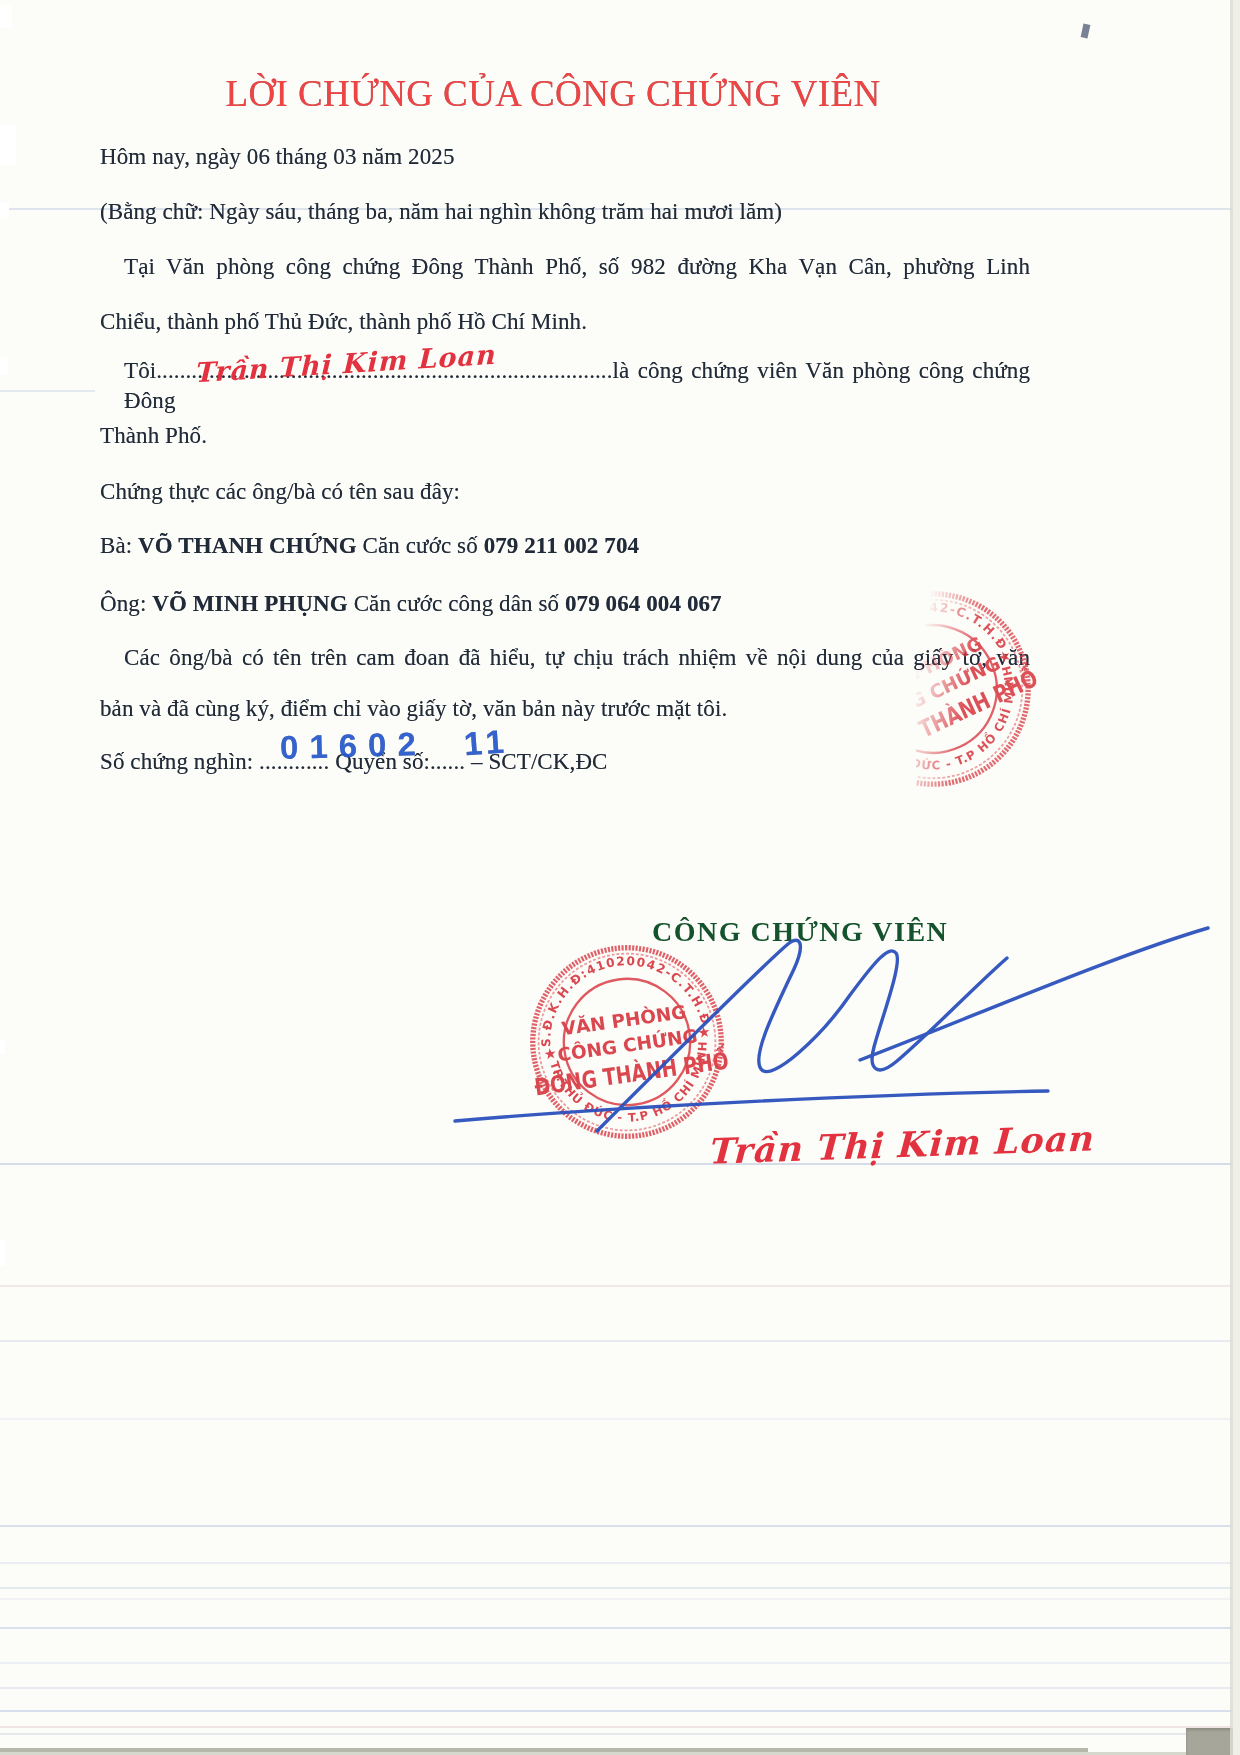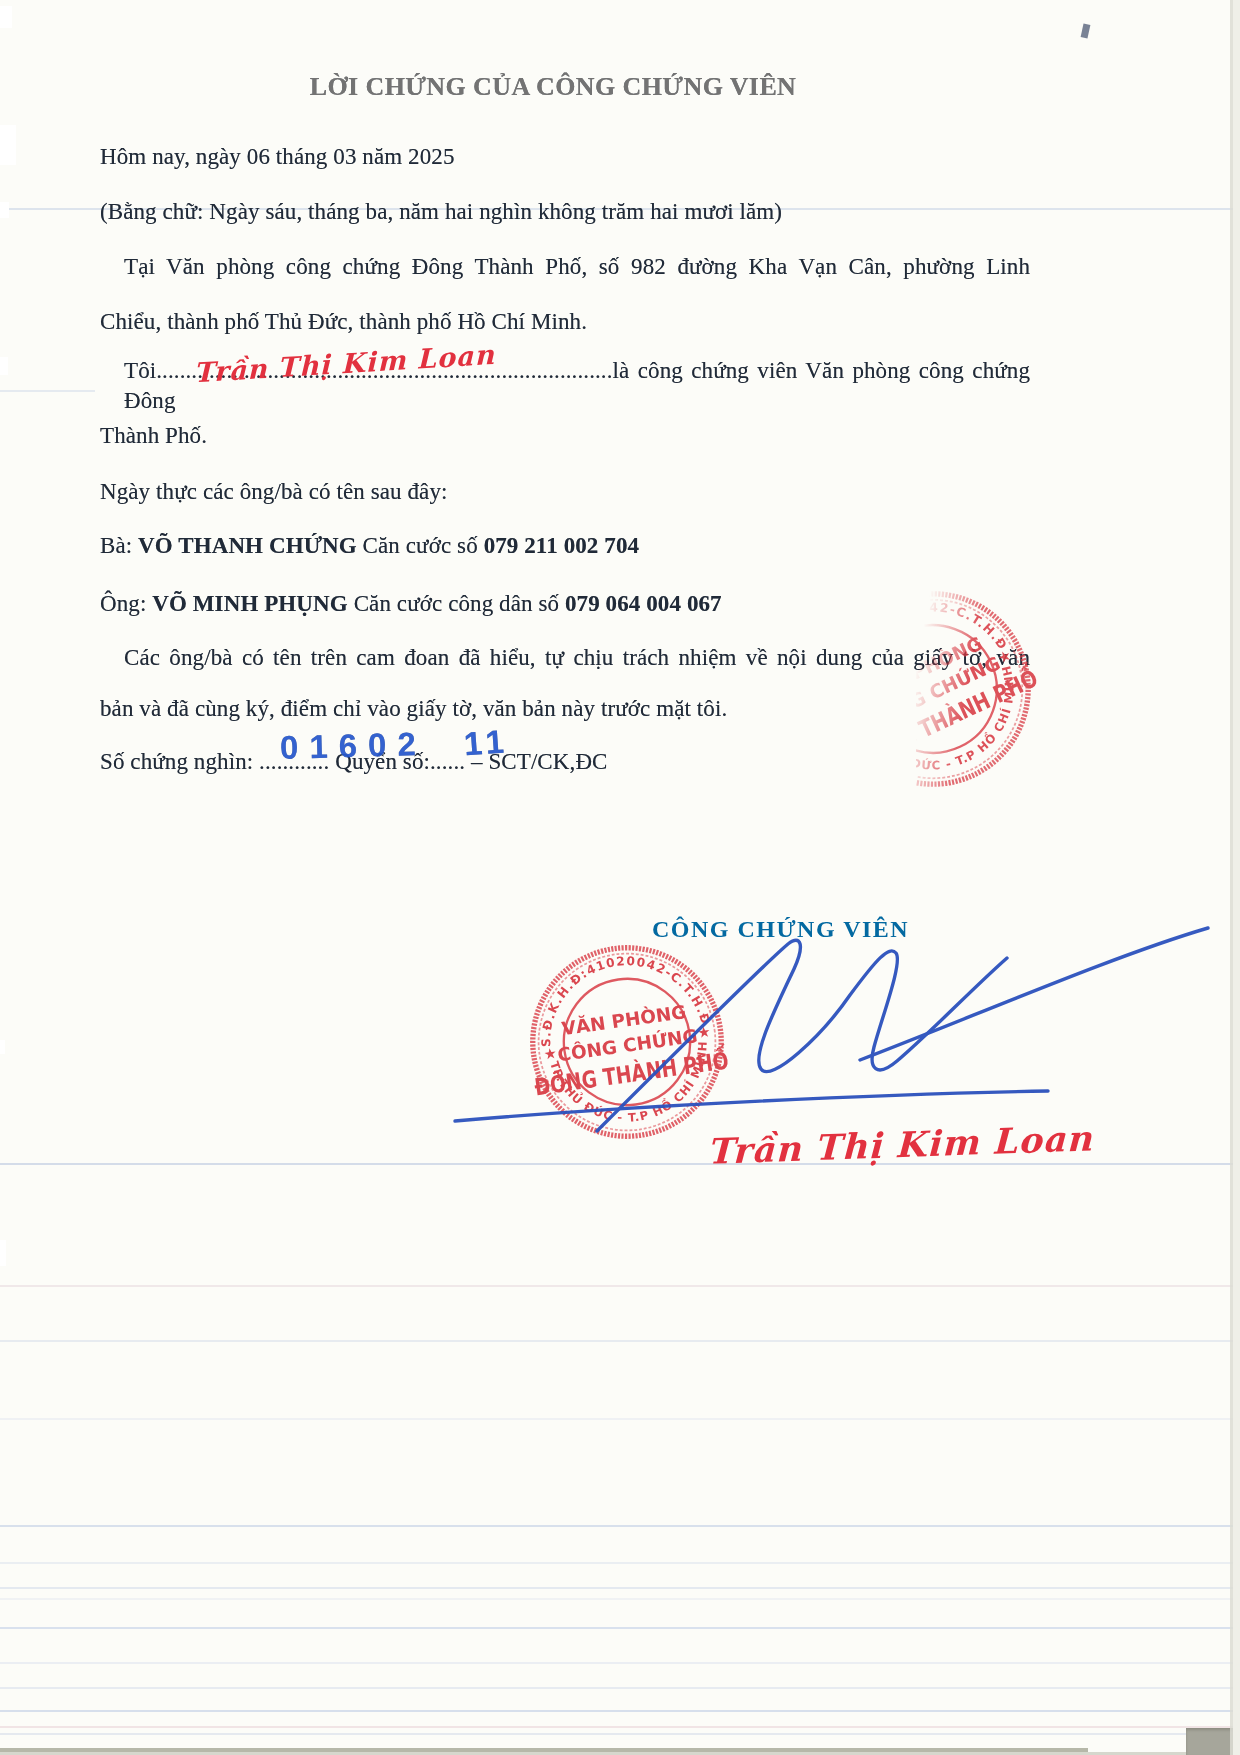--- a/index.html
+++ b/index.html
@@ -11,39 +11,39 @@
   }
   .line{
     position:absolute;left:100px;width:906px;
     font-size:23px;line-height:30px;letter-spacing:.1px;
     text-shadow:0 0 .5px rgba(32,42,56,.5);
     white-space:nowrap;
   }
   .j{text-align:justify;text-align-last:justify;white-space:normal;margin-left:24px;}
   .title{
     position:absolute;left:100px;top:72px;width:906px;text-align:center;
-    font-size:26px;font-weight:bold;letter-spacing:.4px;color:#737373;
+    font-size:37px;font-weight:normal;letter-spacing:.4px;color:#ef4444;
     text-shadow:0 0 .6px rgba(26,35,48,.55);
   }
   .stamp-num{
     position:absolute;font-family:"Liberation Sans",sans-serif;font-weight:bold;
     color:#2456cc;font-size:33px;letter-spacing:11px;top:-16px;opacity:.92;
   }
   .n1{left:180px;transform:rotate(-1.5deg);}
   .n2{left:364px;letter-spacing:5px;top:-19px;transform:rotate(-4deg);}
   .script{
     position:absolute;color:#e2313f;
     font-family:"DejaVu Serif",serif;font-style:italic;font-weight:bold;
     letter-spacing:1px;white-space:nowrap;
   }
   .top-script{left:196px;top:348px;font-size:27px;transform:rotate(-3.5deg) skewX(-6deg);}
   .bottom-script{left:710px;top:1124px;font-size:35px;transform:rotate(-2deg) skewX(-6deg);}
   .notary-heading{
-    position:absolute;left:652px;top:916px;font-size:24px;font-weight:bold;
-    letter-spacing:1.5px;color:#0369a1;white-space:nowrap;
+    position:absolute;left:652px;top:916px;font-size:28px;font-weight:bold;
+    letter-spacing:1.5px;color:#14532d;white-space:nowrap;
   }
   .stamp-box{position:absolute;left:525px;top:940px;width:204px;height:204px;opacity:.93;}
   .stamp-box svg{width:204px;height:204px;}
   .partial-clip{
     position:absolute;left:916px;top:577px;width:121px;height:228px;overflow:hidden;opacity:.88;
     -webkit-mask-image:linear-gradient(100deg,transparent 10%,#000 44%);
             mask-image:linear-gradient(100deg,transparent 10%,#000 44%);
   }
   .partial-clip svg{position:absolute;left:-86px;top:9px;width:206px;height:206px;transform:rotate(-25deg);}
   .sig-svg{position:absolute;left:430px;top:898px;width:790px;height:262px;}
@@ -91,21 +91,21 @@
 
 <div class="line" style="top:197px">(Bằng chữ: Ngày sáu, tháng ba, năm hai nghìn không trăm hai mươi lăm)</div>
 
 <div class="line j" style="top:252px">Tại Văn phòng công chứng Đông Thành Phố, số 982 đường Kha Vạn Cân, phường Linh</div>
 <div class="line" style="top:307px">Chiểu, thành phố Thủ Đức, thành phố Hồ Chí Minh.</div>
 
 <div class="line j" style="top:356px"><span>Tôi</span><span>..............................................................................</span><span>là công chứng viên Văn phòng công chứng Đông</span></div>
 <div class="script top-script">Trần Thị Kim Loan</div>
 <div class="line" style="top:421px">Thành Phố.</div>
 
-<div class="line" style="top:477px">Ngày thực các ông/bà có tên sau đây:</div>
+<div class="line" style="top:477px">Chứng thực các ông/bà có tên sau đây:</div>
 
 <div class="line" style="top:531px">
   <span>Bà:</span>
   <b>VÕ THANH CHỨNG</b>
   <span>Căn cước số</span>
   <b>079 211 002 704</b>
 </div>
 
 <div class="line" style="top:589px">
   <span>Ông:</span>

